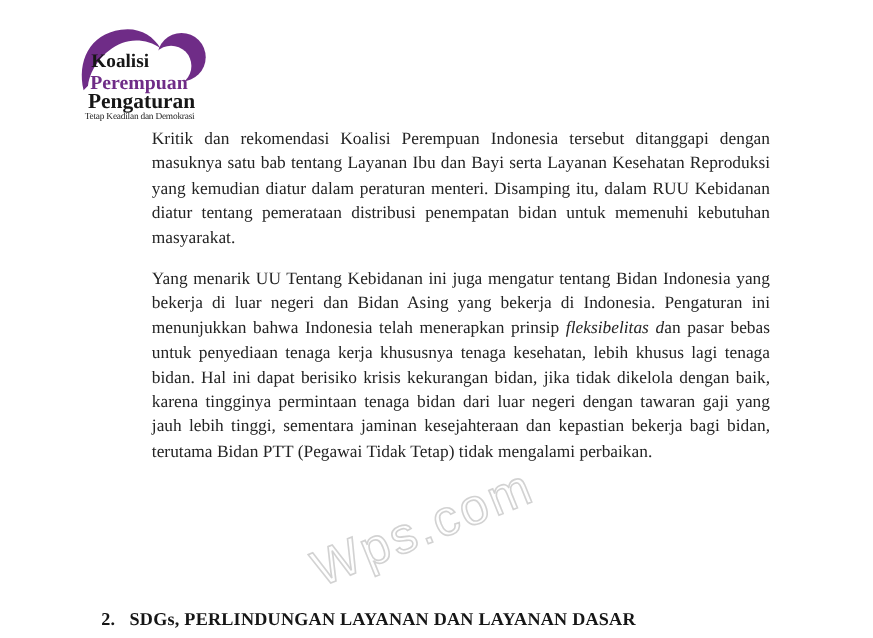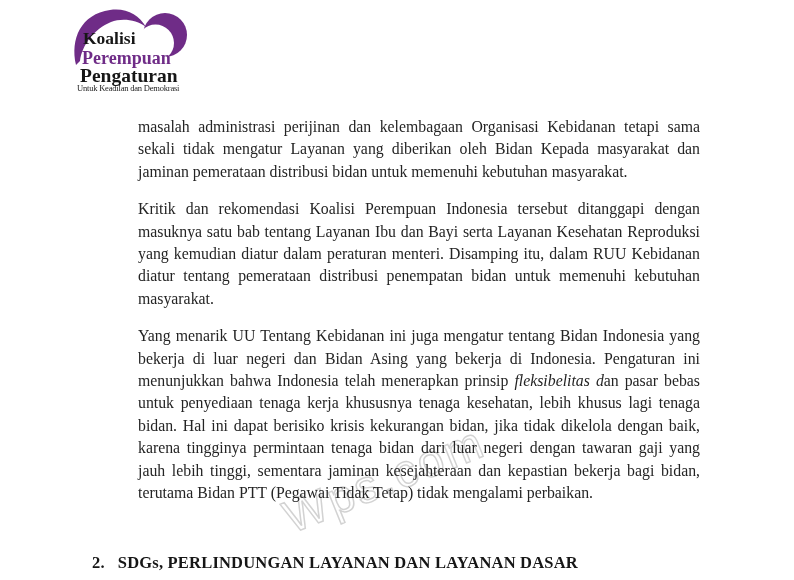--- a/index.html
+++ b/index.html
@@ -9,21 +9,21 @@
     width: 794px;
     height: 580px;
     background: var(--page-bg, #ffffff);
     overflow: hidden;
     font-family: "Liberation Serif", "DejaVu Serif", serif;
   }
 
   
   .logo {
     position: absolute;
-    left: 68px; top: 5px;
+    left: 68px; top: 22px;
     width: 132px; height: 92px;
   }
   .logo svg { position: absolute; left: 0; top: 0; }
   .logo-line { position: absolute; font-weight: bold; white-space: nowrap; line-height: 1; }
   .logo-line.l1 { left: 15px; top: 25px; font-size: 17.5px; color: #161616; }
   .logo-line.l2 { left: 14px; top: 44px; font-size: 18px;   color: var(--brand-purple, #6f2c87); text-align: center; }
   .logo-line.l3 { left: 12px; top: 61px; font-size: 19.5px; color: #161616; }
   .logo-tagline {
     position: absolute; left: 9px; top: 78px;
     font-size: 8.5px; letter-spacing: -0.2px; font-weight: normal;
@@ -87,25 +87,24 @@
     <svg width="132" height="92" viewBox="0 0 132 92" aria-hidden="true">
 
       <path d="M 8 60 C 2 34, 13 9, 42 5 C 58 2.5, 71 10, 78 22 C 68 14, 53 13, 43 17 C 26 24, 14 40, 12 56 Z" fill="#6f2c87"></path>
 
       <circle cx="97" cy="30" r="22" fill="#6f2c87"></circle>
       <circle cx="87.5" cy="38" r="18.5" fill="#ffffff"></circle>
     </svg>
     <div class="logo-line l1">Koalisi</div>
     <div class="logo-line l2">Perempuan</div>
     <div class="logo-line l3">Pengaturan</div>
-    <div class="logo-tagline">Untuk Keadilan dan Demokrasi</div>
+    <div class="logo-tagline">Tetap Keadilan dan Demokrasi</div>
   </div>
 
   <div class="body-text">
-    <p>masalah administrasi perijinan dan kelembagaan Organisasi Kebidanan tetapi sama sekali tidak mengatur Layanan yang diberikan oleh Bidan Kepada masyarakat dan jaminan pemerataan distribusi bidan untuk memenuhi kebutuhan masyarakat.</p>
     <p>Kritik dan rekomendasi Koalisi Perempuan Indonesia tersebut ditanggapi dengan masuknya satu bab tentang Layanan Ibu dan Bayi serta Layanan Kesehatan Reproduksi yang kemudian diatur dalam peraturan menteri. Disamping itu, dalam RUU Kebidanan diatur tentang pemerataan distribusi penempatan bidan untuk memenuhi kebutuhan masyarakat.</p>
     <p><span>Yang menarik UU Tentang Kebidanan ini juga mengatur tentang Bidan Indonesia yang bekerja di luar negeri dan Bidan Asing yang bekerja di Indonesia. Pengaturan ini menunjukkan bahwa Indonesia telah menerapkan prinsip </span><span class="ital">fleksibelitas d</span><span>an pasar bebas untuk penyediaan tenaga kerja khususnya tenaga kesehatan, lebih khusus lagi tenaga bidan. Hal ini dapat berisiko krisis kekurangan bidan, jika tidak dikelola dengan baik, karena tingginya permintaan tenaga bidan dari luar negeri dengan tawaran gaji yang jauh lebih tinggi, sementara jaminan kesejahteraan dan kepastian bekerja bagi bidan, terutama Bidan PTT (Pegawai Tidak Tetap) tidak mengalami perbaikan.</span></p>
   </div>
 
   <div class="section-heading">
     <span>2.</span>
     <span>SDGs, PERLINDUNGAN LAYANAN DAN LAYANAN DASAR</span>
   </div>
 
 </div>

